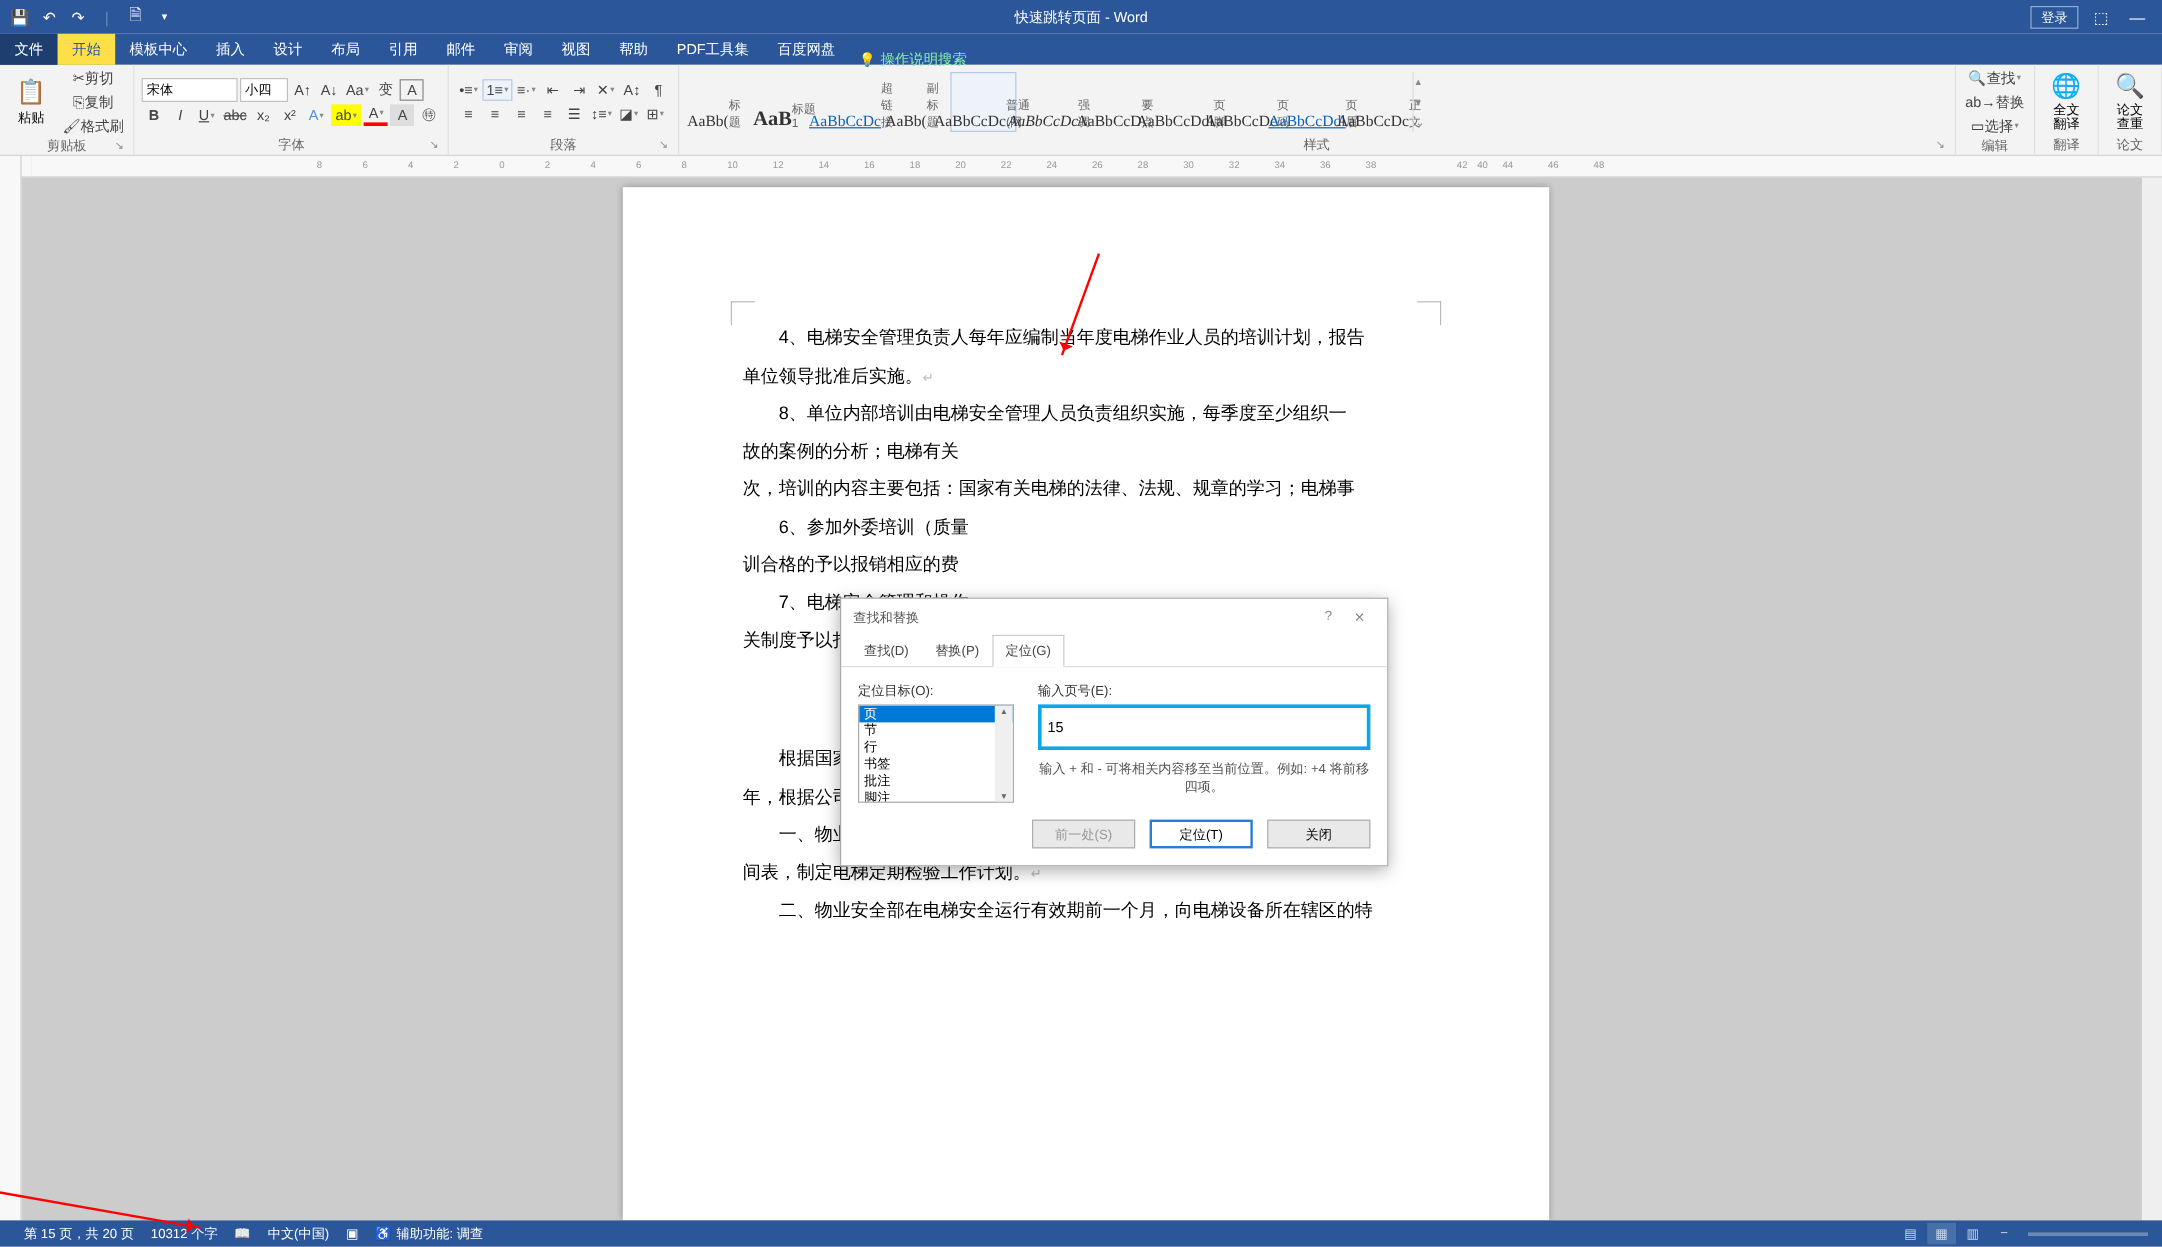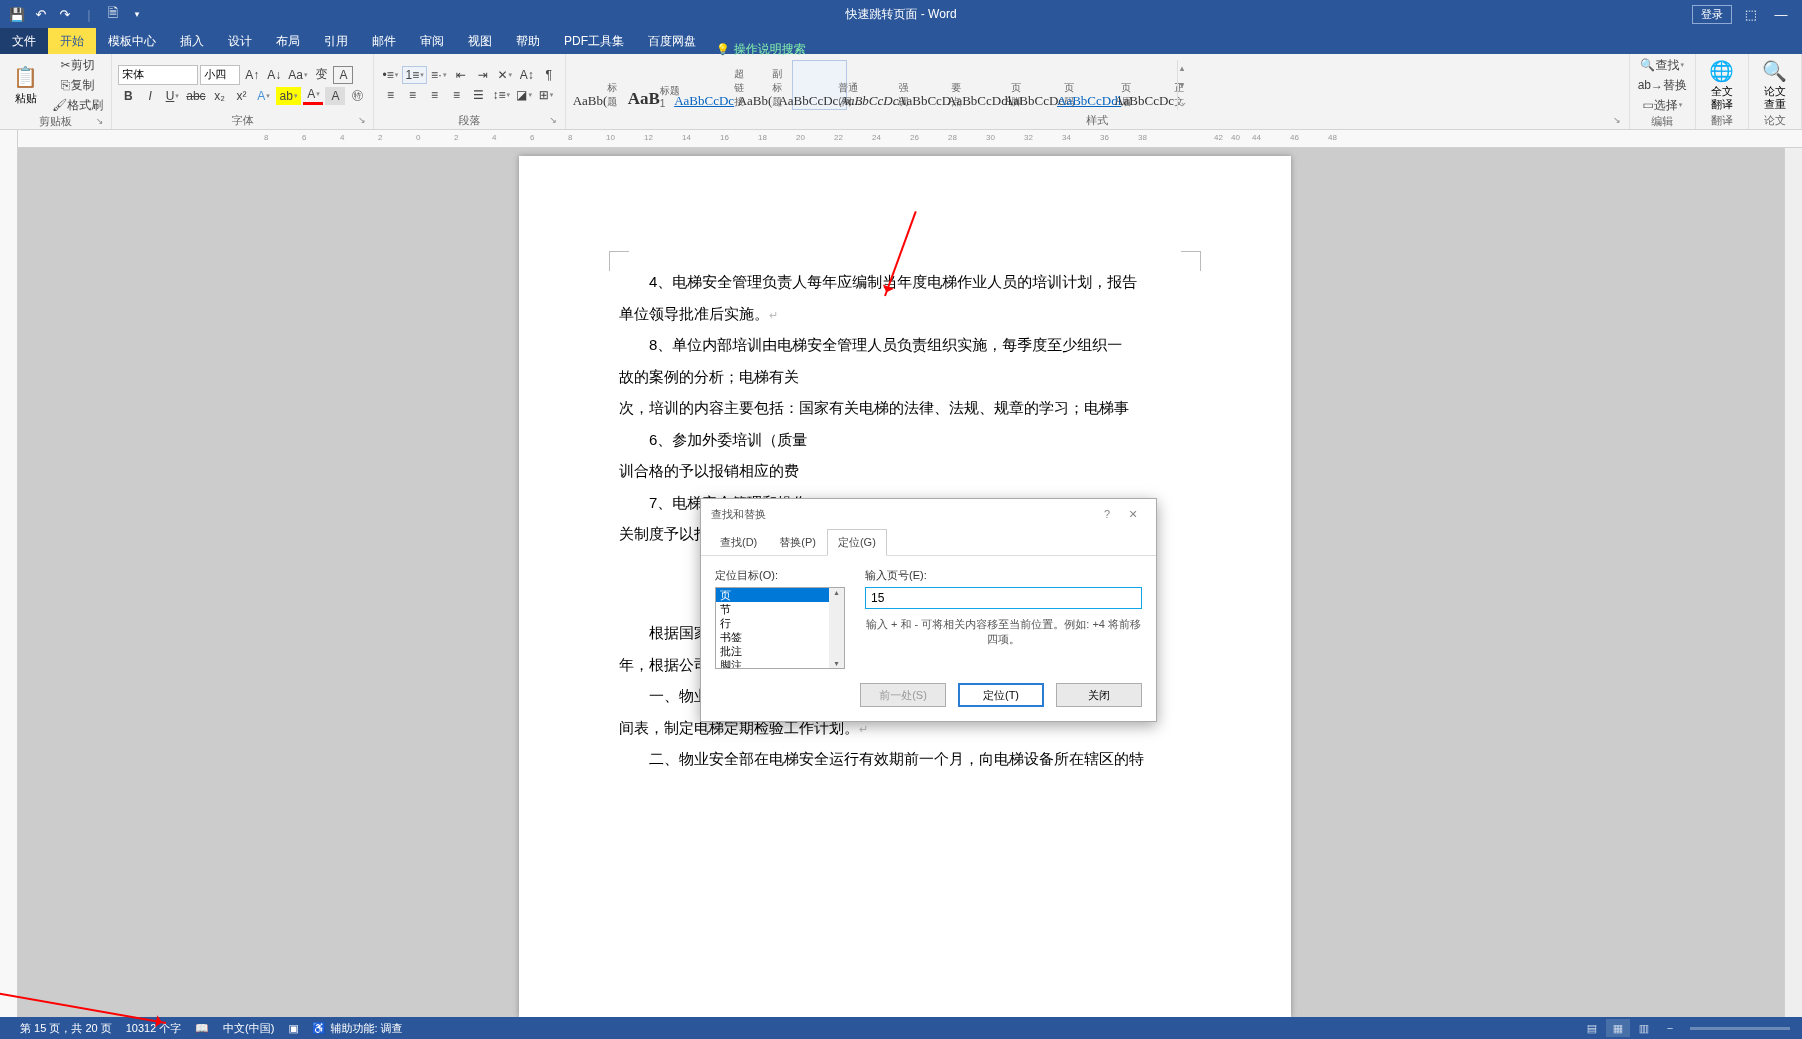--- a/index.html
+++ b/index.html
@@ -74,21 +74,21 @@
 .dlg-tabs { display: flex; border-bottom: 1px solid #ddd; padding-left: 8px; gap: 0; }
 .dlg-tabs .dt { padding: 5px 10px 4px; font-size: 11px; color: #444; border: 1px solid transparent; }
 .dlg-tabs .dt.active { border-color: #ccc #ccc #fff; background: #fff; border-bottom: 1px solid #fff; margin-bottom: -1px;}
 .dlg-body { padding: 12px 14px 14px; display: flex; gap: 20px; }
 .dlg-col { flex: 1; }
 .dlg-col label { font-size: 11px; color: #333; display: block; margin-bottom: 4px; }
 .listbox { border: 1px solid #a9a9a9; height: 82px; overflow: hidden; font-size: 11px; position: relative; }
 .listbox .sb { position:absolute; right:0; top:0; bottom:0; width:15px; background:#efefef; display:flex; flex-direction:column; justify-content:space-between; align-items:center; font-size:8px; color:#666;}
 .listbox .item { padding: 0 4px; line-height: 14px; }
 .listbox .item.sel { background: #0078d7; color: #fff; }
-.txtbox { width: 100%; border: 1px solid #0ea5e9; height: 22px; padding: 0 5px; font-size: 12px; }
+.txtbox { width: 100%; border: 3px solid #0ea5e9; height: 38px; padding: 0 5px; font-size: 12px; }
 .hint { font-size: 11px; color: #555; margin-top: 8px; text-align: center; }
 .dlg-buttons { display: flex; justify-content: flex-end; gap: 12px; padding: 0 14px 14px; }
 .dlg-buttons button { width: 86px; height: 24px; font-size: 11px; border: 1px solid #adadad; background: #e9e9e9; }
 .dlg-buttons button.primary { border: 2px solid #2b7cd3; background: #fff; }
 .dlg-buttons button[disabled] { color: #999; }
 
 
 .statusbar { height: 22px; background: #2b579a; color: #fff; display: flex; align-items: center; font-size: 11px; padding: 0 6px; gap: 14px; position: relative; }
 .statusbar .seg { display: flex; align-items: center; gap: 4px; }
 .statusbar .right { margin-left: auto; display: flex; gap: 2px; align-items: center; }

